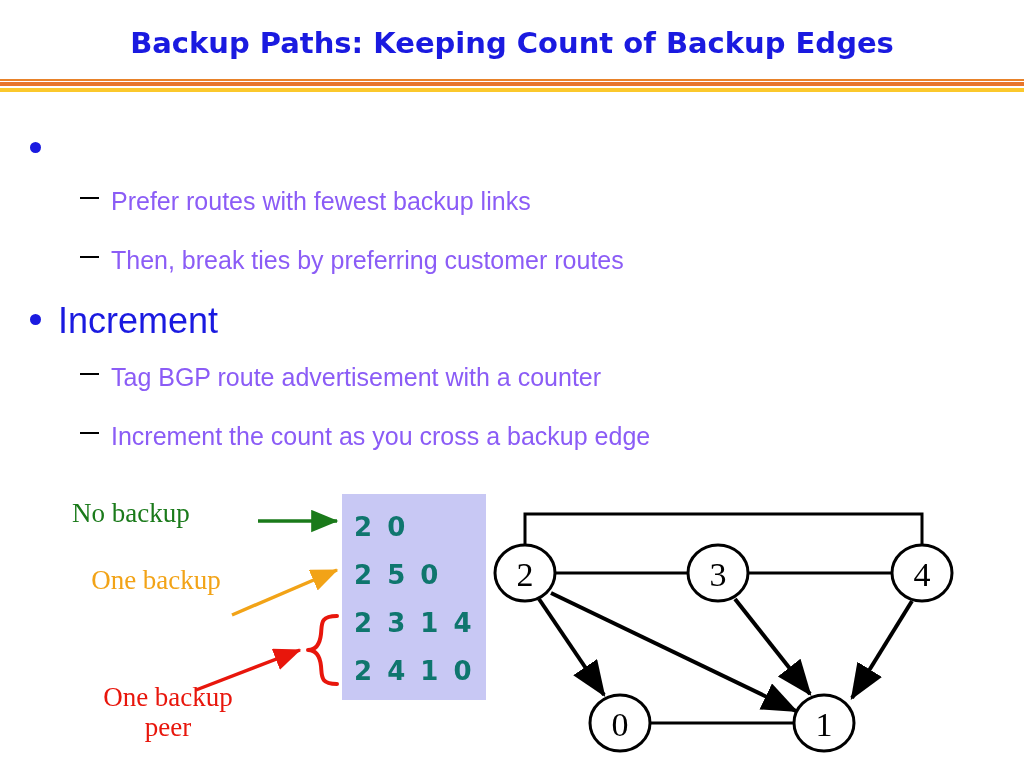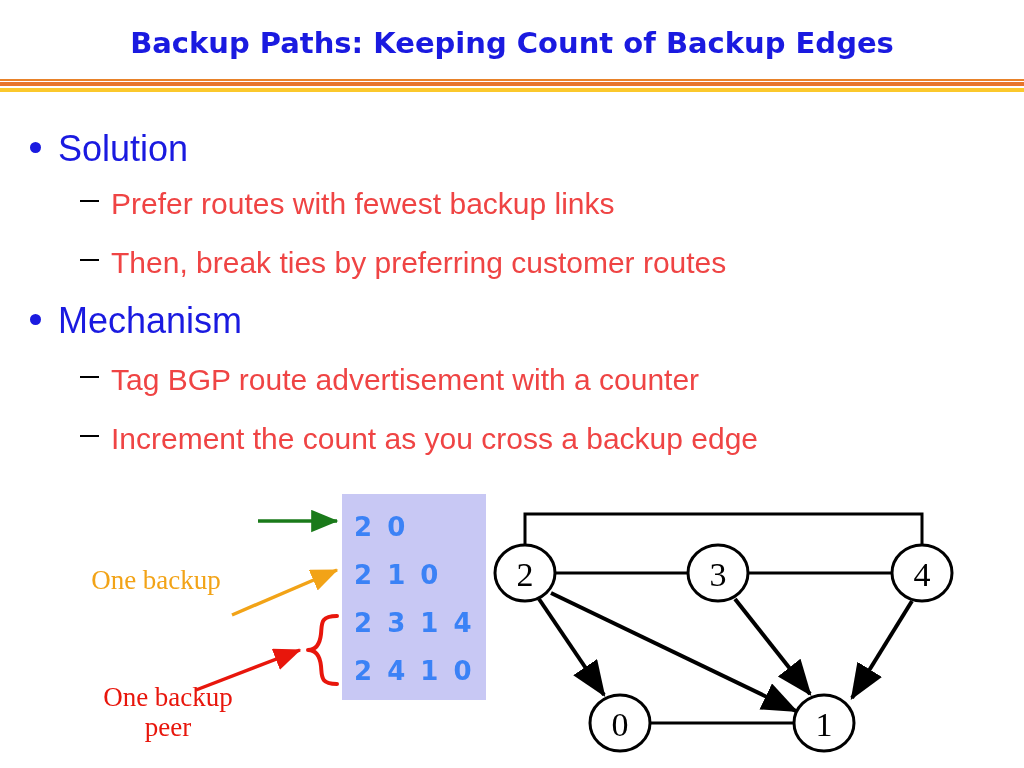--- a/index.html
+++ b/index.html
@@ -37,21 +37,21 @@
     font-family:"Liberation Sans", sans-serif;
     white-space:nowrap;
   }
   .lvl1 .dot{
     display:inline-block;width:11px;height:11px;border-radius:50%;
     background:#1a1ae0;vertical-align:middle;margin-right:17px;
     position:relative;top:-4px;
   }
   .lvl2{
     position:absolute;left:80px;
-    font-size:30px;color:#ef4444;
+    font-size:25px;color:#8b5cf6;
     font-family:"Liberation Sans", sans-serif;
     white-space:nowrap;
   }
   .lvl2 .dash{
     display:inline-block;width:19px;height:2px;background:#000;
     vertical-align:middle;margin-right:12px;position:relative;top:-5px;
   }
 
   
   .anno{
@@ -68,21 +68,21 @@
   
   #pathbox{
     position:absolute;left:342px;top:494px;width:144px;height:206px;
     background:#c8c8f4;
   }
   #pathlist{
     position:absolute;left:354px;top:503px;width:150px;
     font-family:"DejaVu Sans", sans-serif;
     font-weight:bold;
     font-size:26px;
-    color:#3b82f6;
+    color:#0f766e;
   }
   #pathlist .row{height:48px;line-height:48px;letter-spacing:3px;white-space:nowrap;}
 
   
   #graph{position:absolute;left:480px;top:480px;width:544px;height:288px;}
 
   .svg-layer{position:absolute;left:0;top:0;}
   .nodelbl{
     font-family:"Liberation Serif", serif;
     font-size:34px;
@@ -97,39 +97,40 @@
 <div class="slide">
 
   <div id="title">Backup Paths: Keeping Count of Backup Edges</div>
   <div id="rule">
     <div class="r1"></div>
     <div class="r2"></div>
     <div class="r3"></div>
   </div>
 
   <div class="lvl1" style="top:128px">
-    <span class="dot"></span><span>Solution</span>
+    <span class="dot"></span>
   </div>
   <div class="lvl2" style="top:187px">
     <span class="dash"></span><span>Prefer routes with fewest backup links</span>
   </div>
   <div class="lvl2" style="top:246px">
     <span class="dash"></span><span>Then, break ties by preferring customer routes</span>
   </div>
 
   <div class="lvl1" style="top:300px">
-    <span class="dot"></span><span>Mechanism</span>
+    <span class="dot"></span><span>Increment</span>
   </div>
   <div class="lvl2" style="top:363px">
     <span class="dash"></span><span>Tag BGP route advertisement with a counter</span>
   </div>
   <div class="lvl2" style="top:422px">
     <span class="dash"></span><span>Increment the count as you cross a backup edge</span>
   </div>
 
+  <div class="anno" id="anno-green">No backup</div>
 
   <div class="anno" id="anno-orange">
     <div>One backup</div>
   </div>
 
   <div class="anno" id="anno-red">
     <div>One backup</div>
     <div>peer</div>
   </div>
 
@@ -152,21 +153,21 @@
 
     <line x1="196" y1="690" x2="300" y2="650" stroke="#e8160c" stroke-width="3.4" marker-end="url(#ah-red)"></line>
 
     <path d="M337,616 C320,616 322,624 321,634 C320,643 317,650 308,650
              C317,650 320,657 321,666 C322,676 320,684 337,684" fill="none" stroke="#e8160c" stroke-width="4" stroke-linecap="round" stroke-linejoin="round"></path>
   </svg>
 
   <div id="pathbox"></div>
   <div id="pathlist">
     <div class="row">2 0</div>
-    <div class="row">2 1 0</div>
+    <div class="row">2 5 0</div>
     <div class="row">2 3 1 4</div>
     <div class="row">2 4 1 0</div>
   </div>
 
   <div id="graph">
     <svg width="544" height="288" class="svg-layer">
       <defs>
         <marker id="gah" markerWidth="10" markerHeight="10" refX="8.4" refY="3.6" orient="auto">
           <path d="M0,0 L9,3.6 L0,7.2 z" fill="#000"></path>
         </marker>

